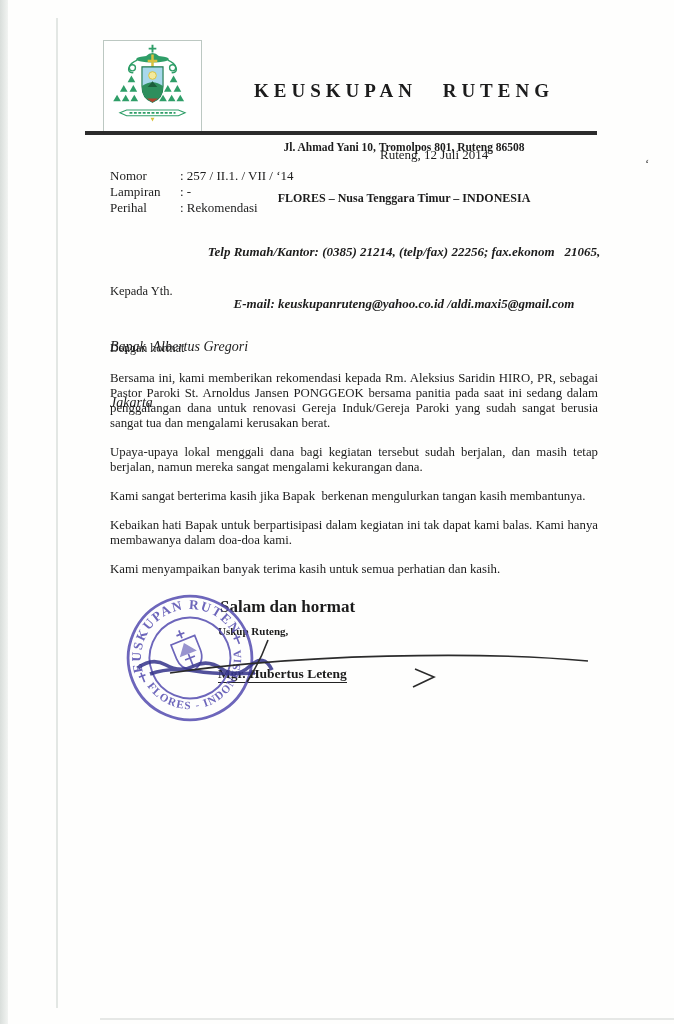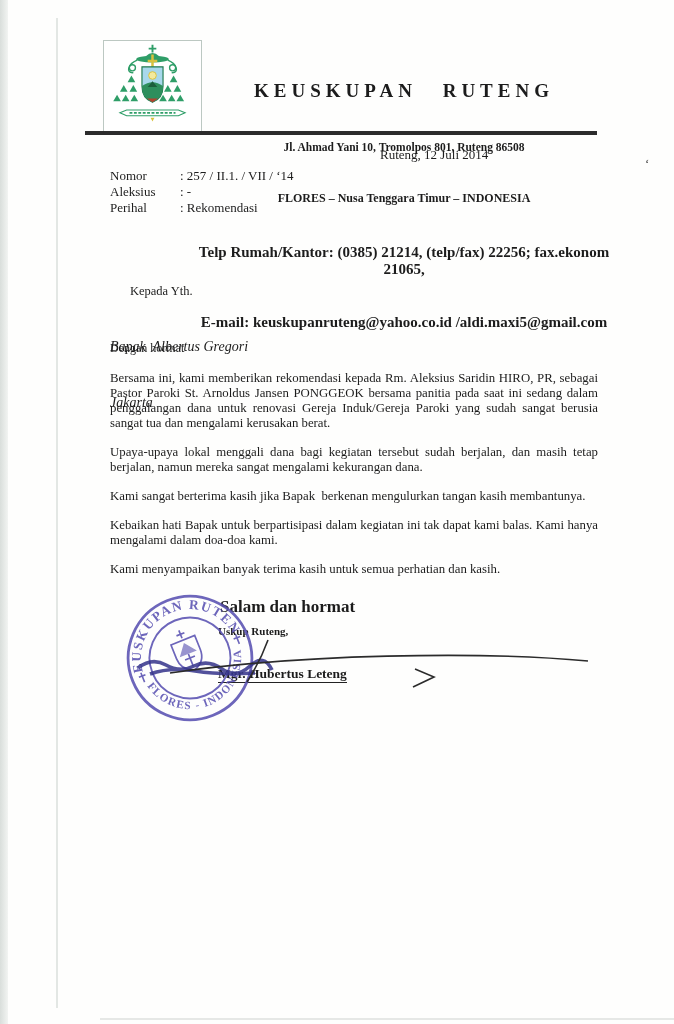--- a/index.html
+++ b/index.html
@@ -14,31 +14,31 @@
   .scan-bottom-line{position:absolute;left:100px;top:1018px;width:574px;height:2px;background:#e6e8e6;}
   .stray-mark{position:absolute;left:645px;top:156px;font-size:13px;color:#444;}
 
   
   .logo-box{position:absolute;left:103px;top:40px;width:97px;height:91px;border:1px solid #bcc8c2;background:#fff;}
   .logo-box svg{display:block;width:100%;height:100%;}
   .letterhead{position:absolute;left:196px;top:44px;width:416px;text-align:center;white-space:pre-wrap;}
   .lh-title{font-size:19px;font-weight:bold;letter-spacing:5px;word-spacing:16px;margin:0 0 3px 0;}
   .lh-address{font-size:11.5px;font-weight:bold;margin:0 0 2px 0;}
   .lh-region{font-size:12px;font-weight:bold;margin:0 0 2px 0;}
-  .lh-phone,.lh-email{font-size:15px;font-weight:bold;margin:0;}
+  .lh-phone,.lh-email{font-size:13px;font-weight:bold;margin:0;font-style:italic;}
   .header-rule{position:absolute;left:85px;top:131px;width:512px;height:4px;background:#2c2c2c;}
 
   
   .date-line{position:absolute;left:380px;top:147px;width:200px;font-size:13px;}
   .meta{position:absolute;left:110px;top:168px;font-size:13px;}
   .meta-row{display:grid;grid-template-columns:70px auto;line-height:16px;}
 
   
   .recipient{position:absolute;left:110px;top:246px;white-space:pre-wrap;}
-  .rc-small{font-size:12.5px;line-height:19px;margin-left:20px;}
+  .rc-small{font-size:12.5px;line-height:19px;}
   .rc-big{font-size:14px;line-height:20px;font-style:italic;}
 
   .salutation{position:absolute;left:110px;top:341px;font-size:12px;}
 
   
   .body-text{position:absolute;left:110px;top:371px;width:488px;}
   .body-text p{margin:0 0 14px 0;font-size:12.8px;line-height:15px;text-align:justify;white-space:pre-wrap;}
 
   
   .closing-greeting{position:absolute;left:220px;top:597px;font-size:17px;font-weight:bold;}
@@ -112,42 +112,42 @@
   </div>
   <div class="header-rule"></div>
 
   <div class="date-line">Ruteng, 12 Juli 2014</div>
   <div class="meta">
     <div class="meta-row">
       <span>Nomor</span>
       <span>: 257 / II.1. / VII / ‘14</span>
     </div>
     <div class="meta-row">
-      <span>Aleksius</span>
+      <span>Lampiran</span>
       <span>: -</span>
     </div>
     <div class="meta-row">
       <span>Perihal</span>
       <span>: Rekomendasi</span>
     </div>
   </div>
 
   <div class="recipient">
     <div class="rc-small">Kepada Yth.</div>
     <div class="rc-big">Bapak  Albertus Gregori</div>
     <div class="rc-big">Jakarta</div>
   </div>
 
   <div class="salutation">Dengan hormat</div>
 
   <div class="body-text">
     <p>Bersama ini, kami memberikan rekomendasi kepada Rm. Aleksius Saridin HIRO, PR, sebagai Pastor Paroki St. Arnoldus Jansen PONGGEOK bersama panitia pada saat ini sedang dalam penggalangan dana untuk renovasi Gereja Induk/Gereja Paroki yang sudah sangat berusia sangat tua dan mengalami kerusakan berat.</p>
     <p>Upaya-upaya lokal menggali dana bagi kegiatan tersebut sudah berjalan, dan masih tetap berjalan, namun mereka sangat mengalami kekurangan dana.</p>
     <p>Kami sangat berterima kasih jika Bapak  berkenan mengulurkan tangan kasih membantunya.</p>
-    <p>Kebaikan hati Bapak untuk berpartisipasi dalam kegiatan ini tak dapat kami balas. Kami hanya mengalami dalam doa-doa kami.</p>
+    <p>Kebaikan hati Bapak untuk berpartisipasi dalam kegiatan ini tak dapat kami balas. Kami hanya membawanya dalam doa-doa kami.</p>
     <p>Kami menyampaikan banyak terima kasih untuk semua perhatian dan kasih.</p>
   </div>
 
   <div class="closing-greeting">Salam dan hormat</div>
   <div class="closing-title">Uskup Ruteng,</div>
   <div class="closing-name">Mgr. Hubertus Leteng</div>
 
   <svg class="stamp" viewBox="0 0 124 124">
     <g stroke="#5a52b2" fill="none">
       <circle cx="62" cy="62" r="58" stroke-width="2.6"></circle>

